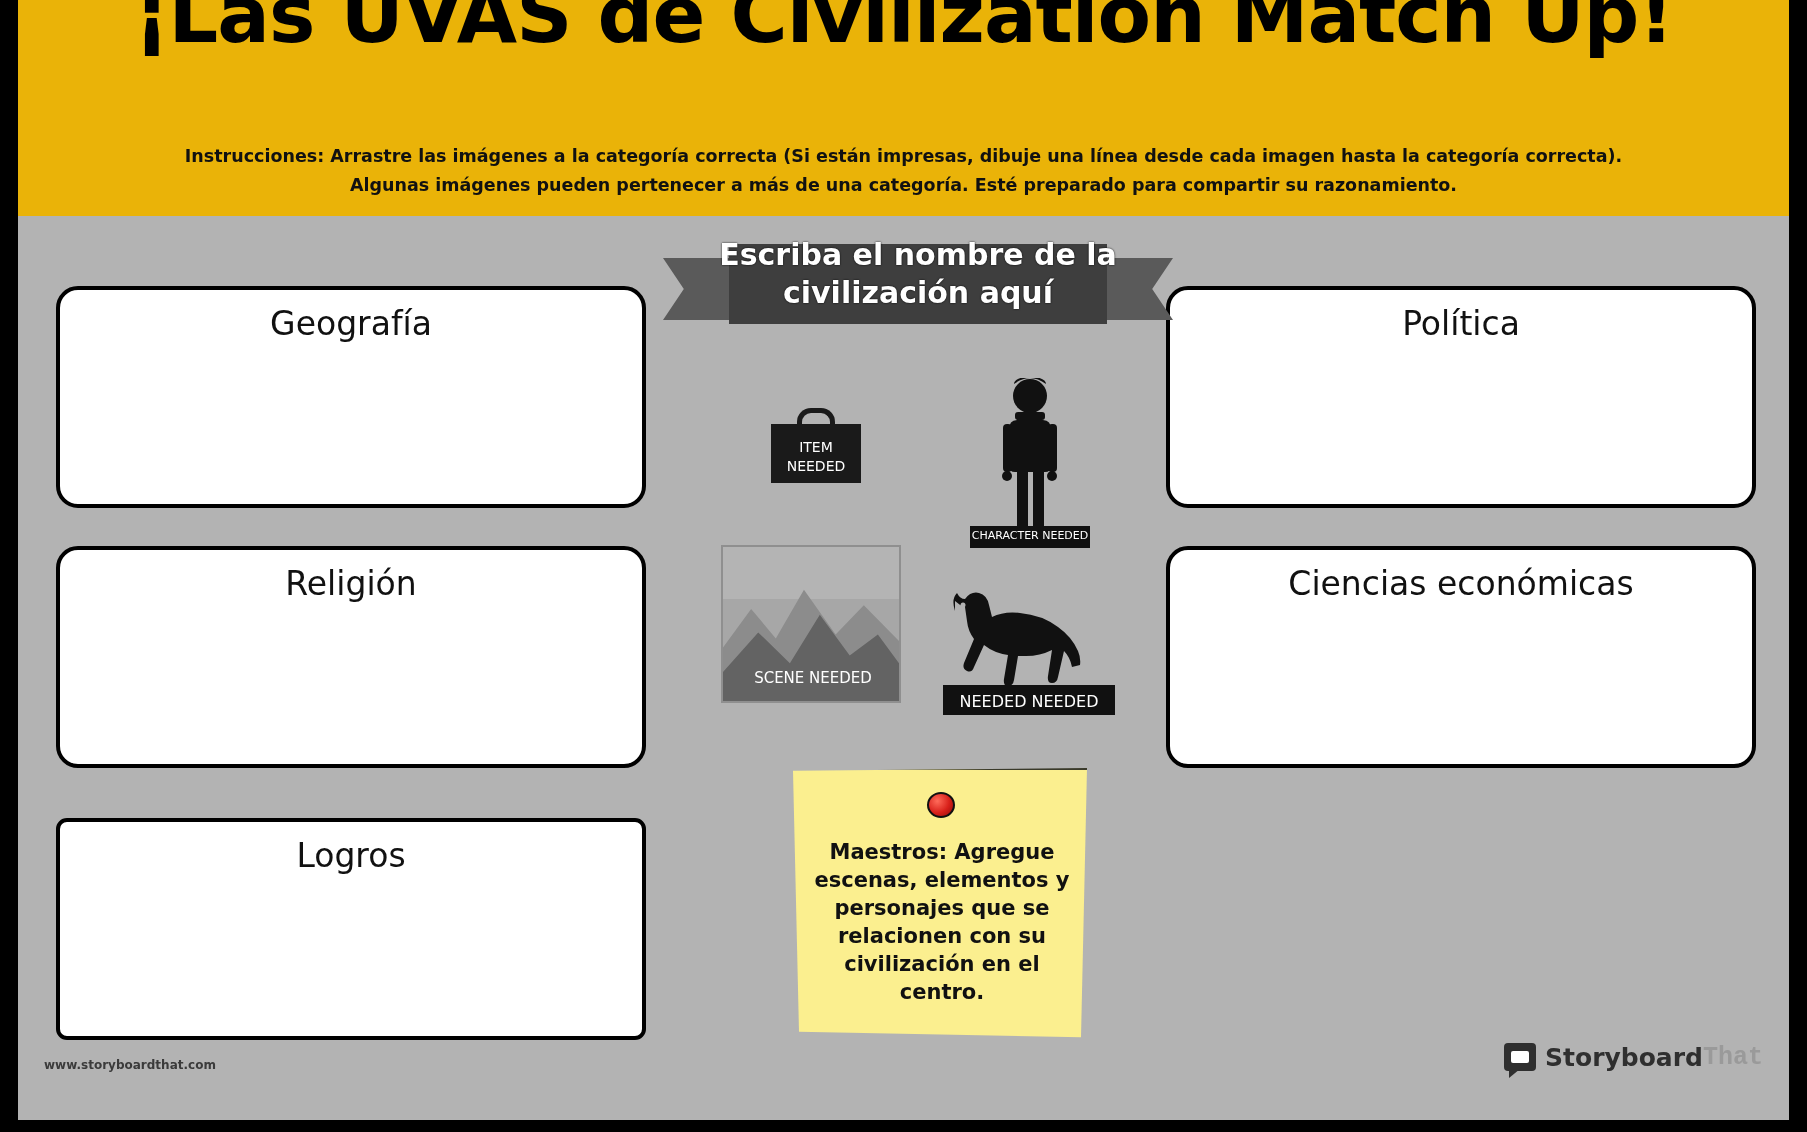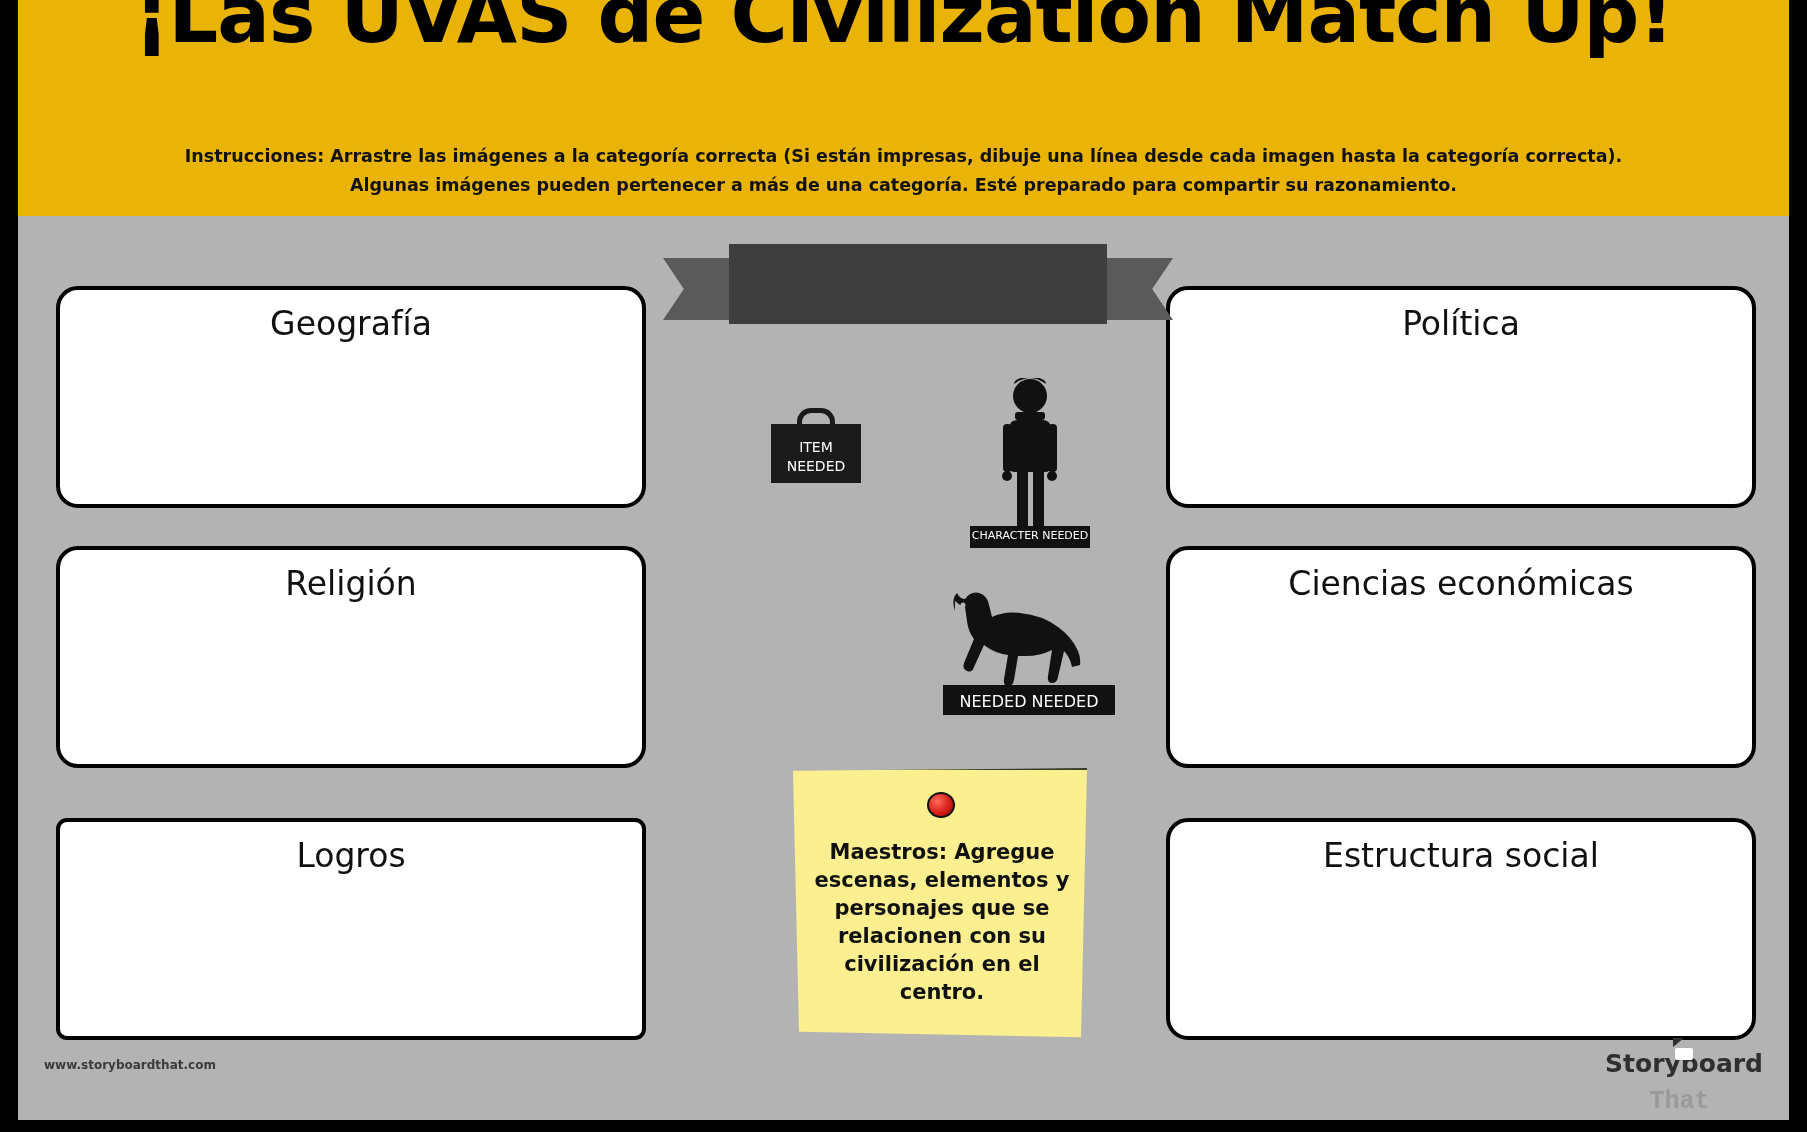--- a/index.html
+++ b/index.html
@@ -282,21 +282,20 @@
     color: #3b3b3b;
   }
   #logo {
     position: absolute;
     right: 26px;
     top: 1040px;
     height: 34px;
     display: flex;
     align-items: center;
     gap: 9px;
-    flex-direction: column;
   }
   #logo-mark {
     width: 32px; height: 28px;
     background: #2f2f2f;
     border-radius: 4px;
     position: relative;
   }
   #logo-mark:after {
     content: "";
     position: absolute;
@@ -342,28 +341,26 @@
   <div class="cat-box" id="box-logros">
     <div class="cat-label">Logros</div>
   </div>
 
   <div class="cat-box" id="box-politica">
     <div class="cat-label">Política</div>
   </div>
   <div class="cat-box" id="box-economicas">
     <div class="cat-label">Ciencias económicas</div>
   </div>
-  <div class="cat-box" id="box-social">
-    <div class="cat-label">Estructura social</div>
-  </div>
 
   <div id="banner">
     <div class="banner-tail" id="banner-tail-left"></div>
     <div class="banner-tail" id="banner-tail-right"></div>
     <div id="banner-main"></div>
+    <div id="banner-text">Escriba el nombre de la civilización aquí</div>
   </div>
 
   <div id="item-needed">
     <div id="item-handle"></div>
     <div id="item-box"></div>
     <div id="item-label">
       <div>ITEM</div>
       <div>NEEDED</div>
     </div>
   </div>
@@ -378,20 +375,26 @@
       <rect x="64" y="46" width="9" height="48" rx="4" fill="#111"></rect>
       <circle cx="23" cy="98" r="5" fill="#111"></circle>
       <circle cx="68" cy="98" r="5" fill="#111"></circle>
       <rect x="33" y="90" width="11" height="60" fill="#111"></rect>
       <rect x="49" y="90" width="11" height="60" fill="#111"></rect>
     </svg>
     <div id="char-plate"></div>
     <div id="char-label">CHARACTER NEEDED</div>
   </div>
 
+  <div id="scene-needed">
+    <div id="scene-sky"></div>
+    <div id="scene-mid"></div>
+    <div id="scene-front"></div>
+    <div id="scene-label">SCENE NEEDED</div>
+  </div>
 
   <div id="animal-needed">
     <svg id="animal-svg" width="172" height="120" viewBox="0 0 172 120">
       <path d="M12 36 q-4 -12 2 -18 q3 6 8 6 q6 -8 14 -6 q8 2 10 12 l3 12 q12 -6 28 -4 q22 2 38 14 q14 10 20 24 q3 7 2 14 l-8 2 q-2 -10 -8 -16 l-6 26 q-1 6 -6 6 q-5 0 -4 -7 l4 -26 q-12 6 -26 6 l-8 0 l-4 24 q-1 6 -6 6 q-5 0 -4 -7 l4 -24 q-14 -2 -24 -10 l-10 22 q-2 6 -7 4 q-5 -2 -3 -8 l10 -24 q-6 -8 -7 -18 l-2 -14 q-6 -2 -10 -6 z" fill="#111"></path>
       <circle cx="20" cy="30" r="2.5" fill="#b3b3b3"></circle>
     </svg>
     <div id="animal-plate"></div>
     <div id="animal-label">NEEDED NEEDED</div>
   </div>
 

